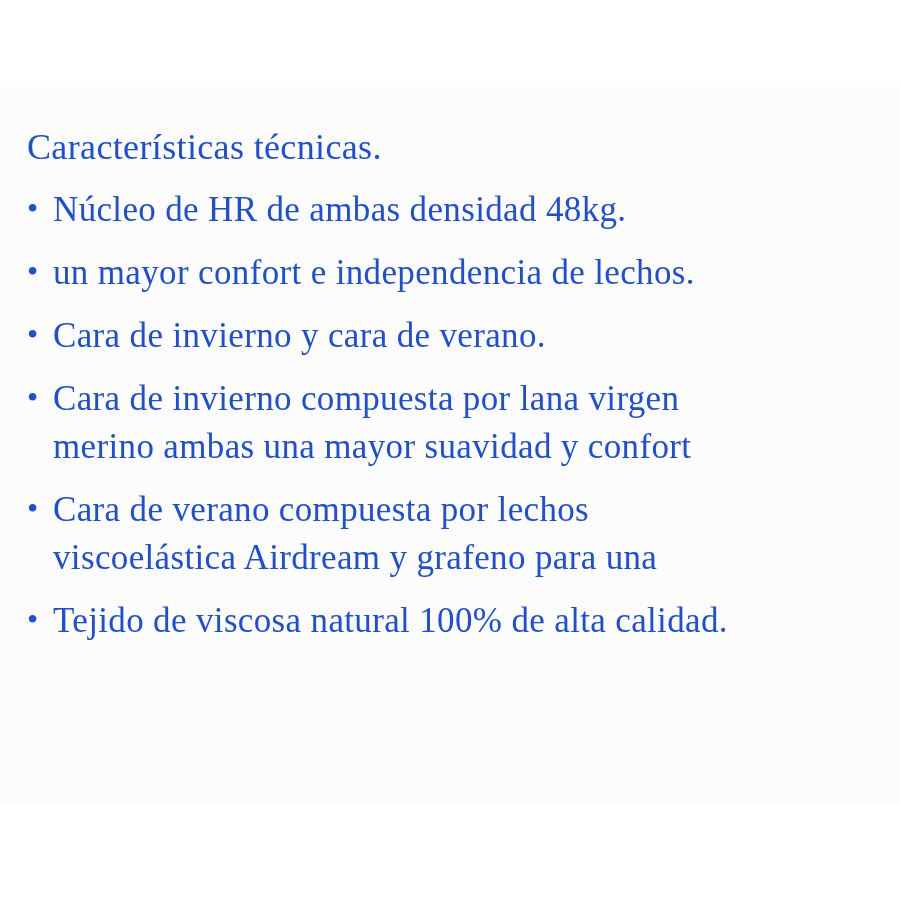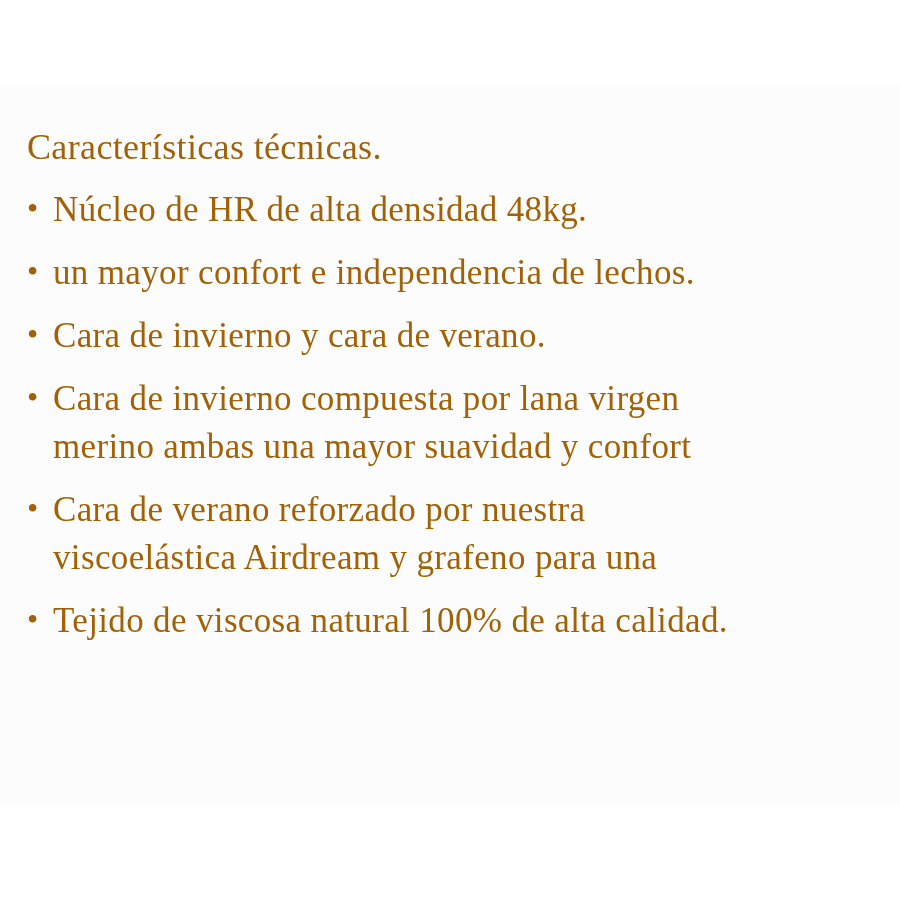--- a/index.html
+++ b/index.html
@@ -16,21 +16,21 @@
   }
   .content-panel {
     position: absolute;
     top: 87px;
     left: 0;
     width: 900px;
     height: 718px;
     background: #fcfcfc;
     box-sizing: border-box;
     padding: 36px 20px 0 27px;
-    color: #a16207;
+    color: #1d4ed8;
   }
   .title {
     font-size: 36px;
     font-weight: 400;
     line-height: 48px;
     margin: 0 0 15px 0;
     letter-spacing: 0.01em;
   }
   .feature-list {
     list-style: none;
@@ -58,38 +58,38 @@
 </style>
 </head>
 <body>
 
 <div class="page">
   <div class="content-panel">
     <h1 class="title">Características técnicas.</h1>
     <ul class="feature-list" id="feature-list">
         <li class="feature-item">
           <span class="marker">•</span>
-          <span class="line">Núcleo de HR de alta densidad 48kg.</span>
+          <span class="line">Núcleo de HR de ambas densidad 48kg.</span>
         </li>
         <li class="feature-item">
           <span class="marker">•</span>
           <span class="line">un mayor confort e independencia de lechos.</span>
         </li>
         <li class="feature-item">
           <span class="marker">•</span>
           <span class="line">Cara de invierno y cara de verano.</span>
         </li>
         <li class="feature-item">
           <span class="marker">•</span>
           <span class="line">Cara de invierno compuesta por lana virgen</span>
           <span class="line">merino ambas una mayor suavidad y confort</span>
         </li>
         <li class="feature-item">
           <span class="marker">•</span>
-          <span class="line">Cara de verano reforzado por nuestra</span>
+          <span class="line">Cara de verano compuesta por lechos</span>
           <span class="line">viscoelástica Airdream y grafeno para una</span>
         </li>
         <li class="feature-item">
           <span class="marker">•</span>
           <span class="line">Tejido de viscosa natural 100% de alta calidad.</span>
         </li>
       </ul>
   </div>
 </div>
 

